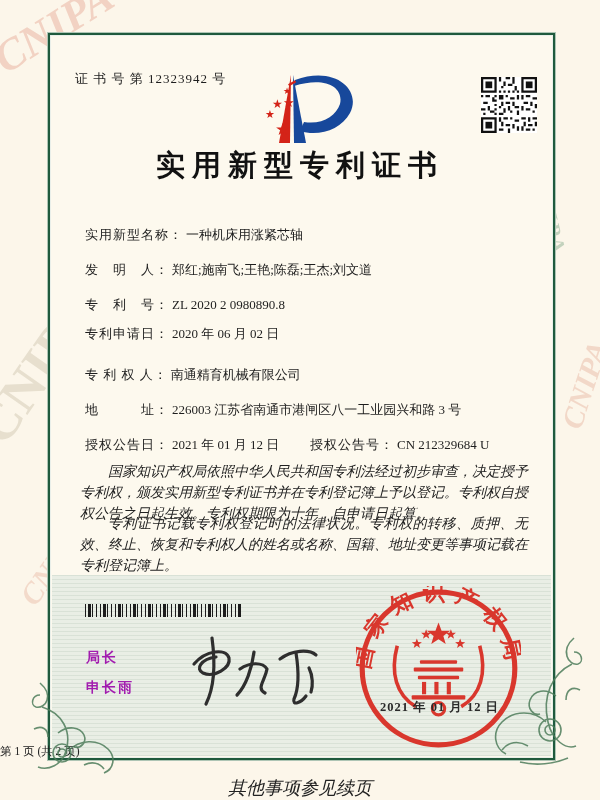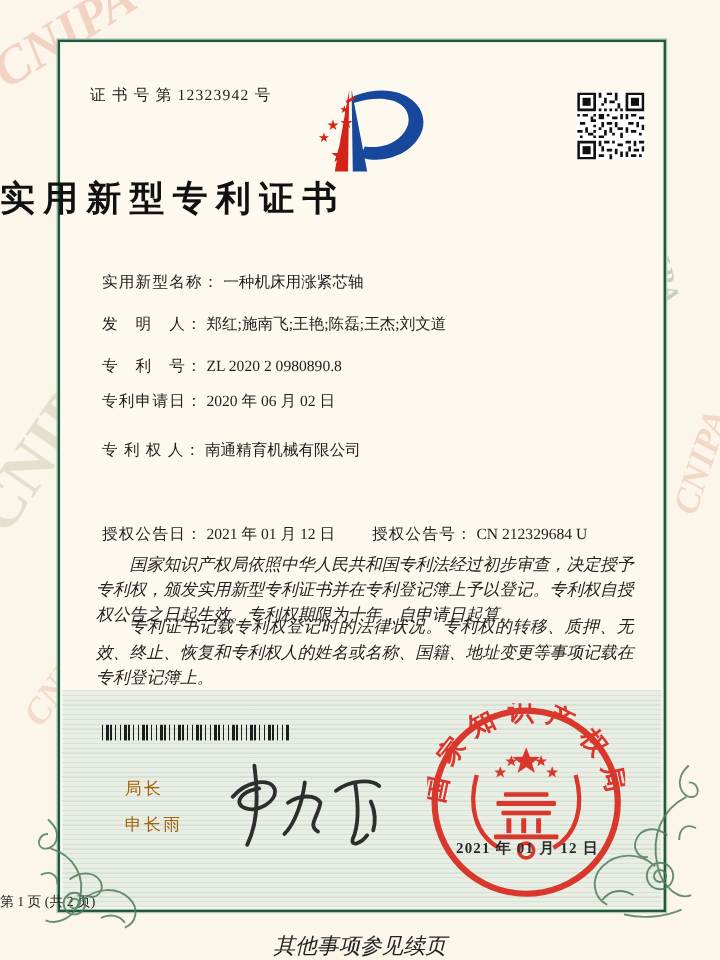--- a/index.html
+++ b/index.html
@@ -31,21 +31,21 @@
   .wm4{left:512px;top:206px;font-size:20px;color:rgba(110,158,122,.40);transform:rotate(76deg);font-style:normal;letter-spacing:3px;}
   .wm5{left:-46px;top:338px;font-size:54px;color:rgba(170,158,128,.26);transform:rotate(-55deg);font-style:normal;}
   .wm6{left:540px;top:368px;font-size:30px;color:rgba(214,120,92,.24);transform:rotate(-72deg);}
   .wm7{left:8px;top:548px;font-size:30px;color:rgba(214,120,92,.22);transform:rotate(-55deg);}
   .wm8{left:432px;top:548px;font-size:26px;color:rgba(214,120,92,.18);transform:rotate(-18deg);}
   
   .cert-no{position:absolute;left:75px;top:70px;font-size:13px;letter-spacing:1px;}
   .logo{position:absolute;left:235px;top:70px;width:130px;height:80px;}
   .qr{position:absolute;left:481px;top:77px;width:56px;height:56px;background:#fff;}
   .title{
-    position:absolute;left:0;right:0;top:146px;text-align:left;
+    position:absolute;left:0;right:0;top:146px;text-align:center;
     font-size:29px;font-weight:700;letter-spacing:7px;color:#111;
   }
   
   .frow{position:absolute;left:85px;font-size:13px;white-space:nowrap;}
   .frow .lab{letter-spacing:1px;}
   .frow .val{margin-left:3px;}
   .r1{top:226px}.r2{top:261px}.r3{top:296px}.r4{top:325px}.r5{top:366px}.r6{top:401px}.r7{top:436px}
   .frow .second{position:absolute;left:225px;top:0;white-space:nowrap;}
   
   .para{
@@ -56,21 +56,21 @@
   
   .barcode{
     position:absolute;left:85px;top:604px;width:156px;height:13px;
     background:repeating-linear-gradient(90deg,
       #1c1c1c 0 1px, transparent 1px 3px,
       #1c1c1c 3px 6px, transparent 6px 7px,
       #1c1c1c 7px 8px, transparent 8px 11px,
       #1c1c1c 11px 12px, transparent 12px 15px);
   }
   
-  .director{position:absolute;left:104px;font-size:14px;letter-spacing:2px;color:#a16207;}
+  .director{position:absolute;left:86px;font-size:14px;letter-spacing:2px;color:#a21caf;font-weight:bold;}
   .d1{top:649px}.d2{top:679px}
   .sig{position:absolute;left:168px;top:628px;width:160px;height:88px;}
   
   .seal{position:absolute;left:356px;top:586px;width:165px;height:165px;z-index:1;}
   .seal-date{
     position:absolute;left:352px;top:699px;width:175px;text-align:center;z-index:2;
     font-size:12.5px;font-weight:700;color:#2a2a2a;letter-spacing:1px;
   }
   
   .page-num{position:absolute;left:0;right:0;top:744px;text-align:left;font-size:11.5px;color:#222;}
@@ -138,20 +138,23 @@
     <span class="lab">实用新型名称：</span><span class="val">一种机床用涨紧芯轴</span>
   </div>
   <div class="frow r3">
     <span class="lab">专　利　号：</span><span class="val">ZL 2020 2 0980890.8</span>
   </div>
   <div class="frow r4">
     <span class="lab">专利申请日：</span><span class="val">2020 年 06 月 02 日</span>
   </div>
   <div class="frow r5">
     <span class="lab">专 利 权 人：</span><span class="val">南通精育机械有限公司</span>
+  </div>
+  <div class="frow r6">
+    <span class="lab">地　　　址：</span><span class="val">226003 江苏省南通市港闸区八一工业园兴和路 3 号</span>
   </div>
   <div class="frow r7">
     <span class="lab">授权公告日：</span><span class="val">2021 年 01 月 12 日</span>
     <span class="second">
       <span class="lab">授权公告号：</span><span class="val">CN 212329684 U</span>
     </span>
   </div>
 
   <div class="para p1">国家知识产权局依照中华人民共和国专利法经过初步审查，决定授予专利权，颁发实用新型专利证书并在专利登记簿上予以登记。专利权自授权公告之日起生效。专利权期限为十年，自申请日起算。</div>
   <div class="para p2">专利证书记载专利权登记时的法律状况。专利权的转移、质押、无效、终止、恢复和专利权人的姓名或名称、国籍、地址变更等事项记载在专利登记簿上。</div>

